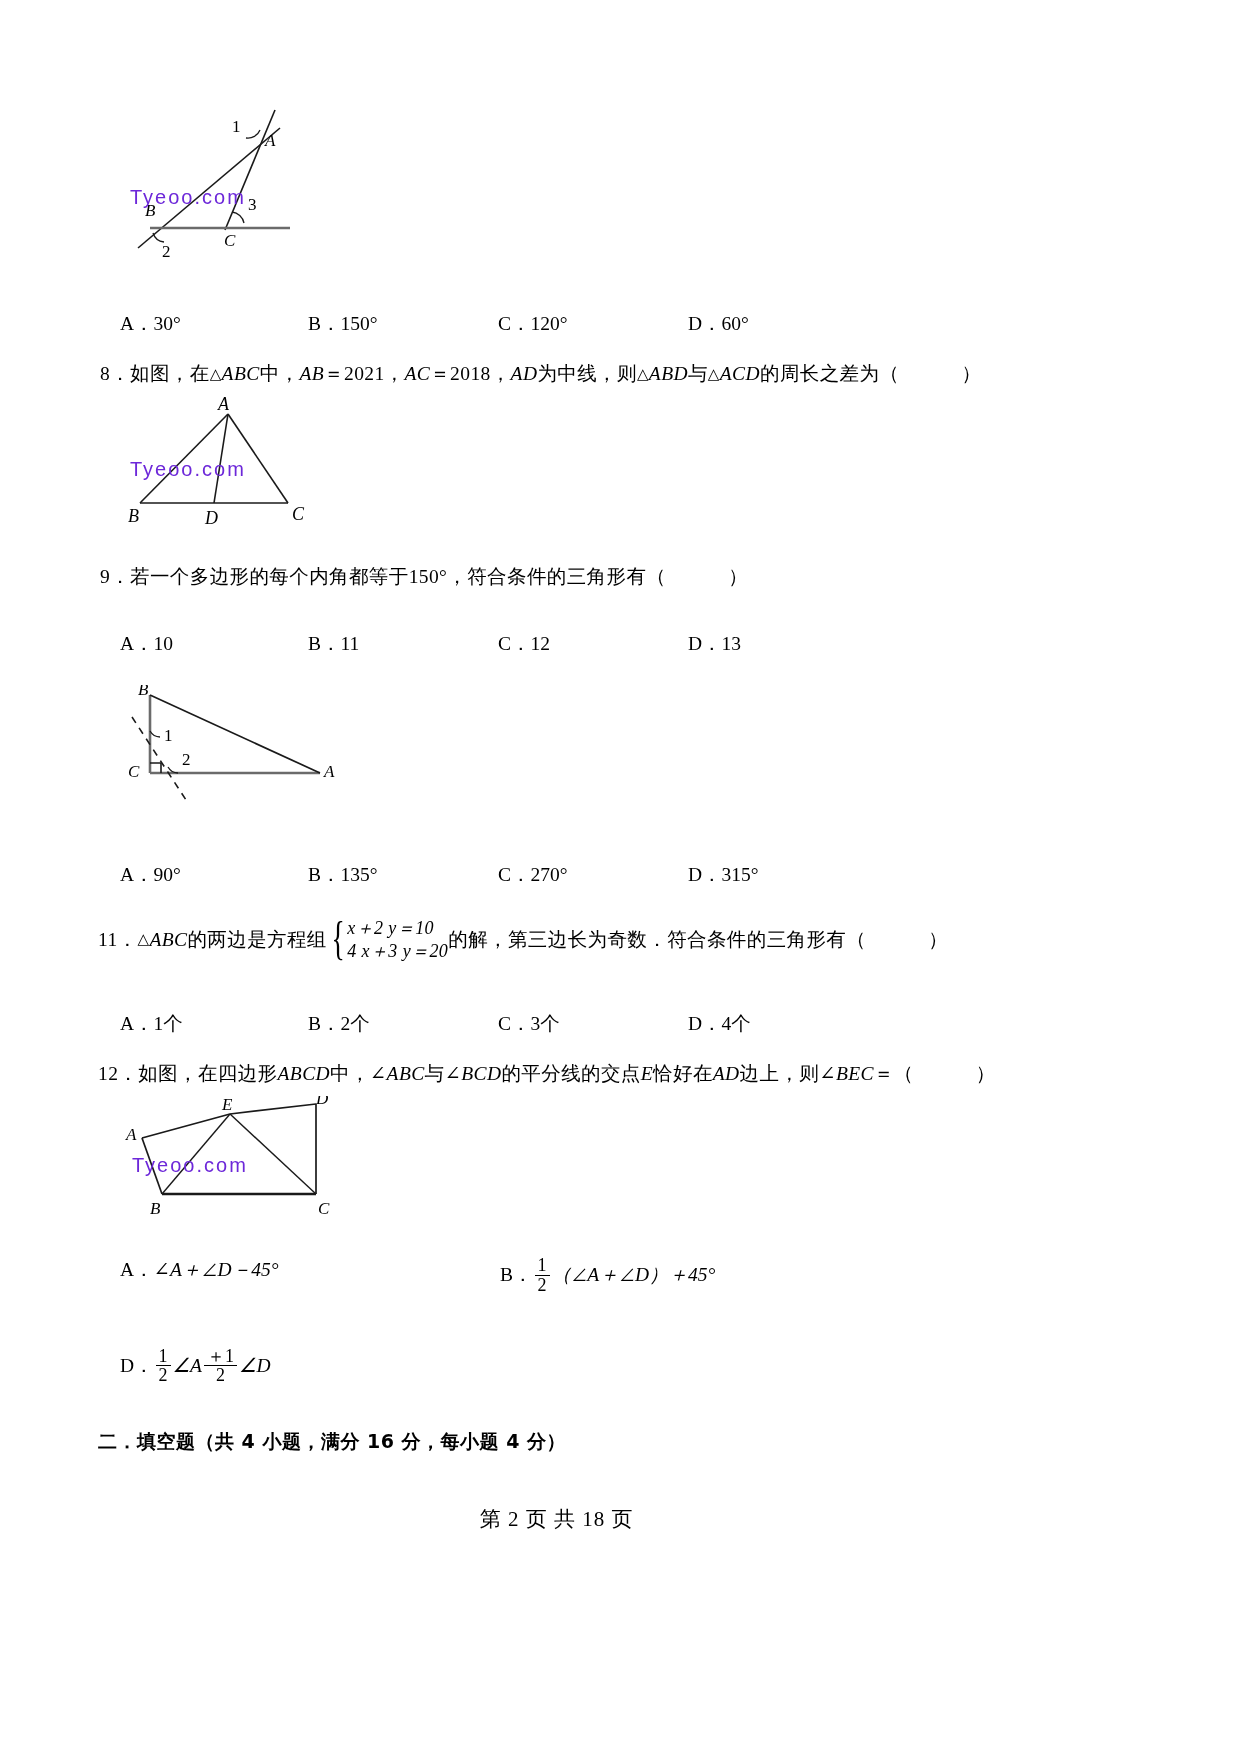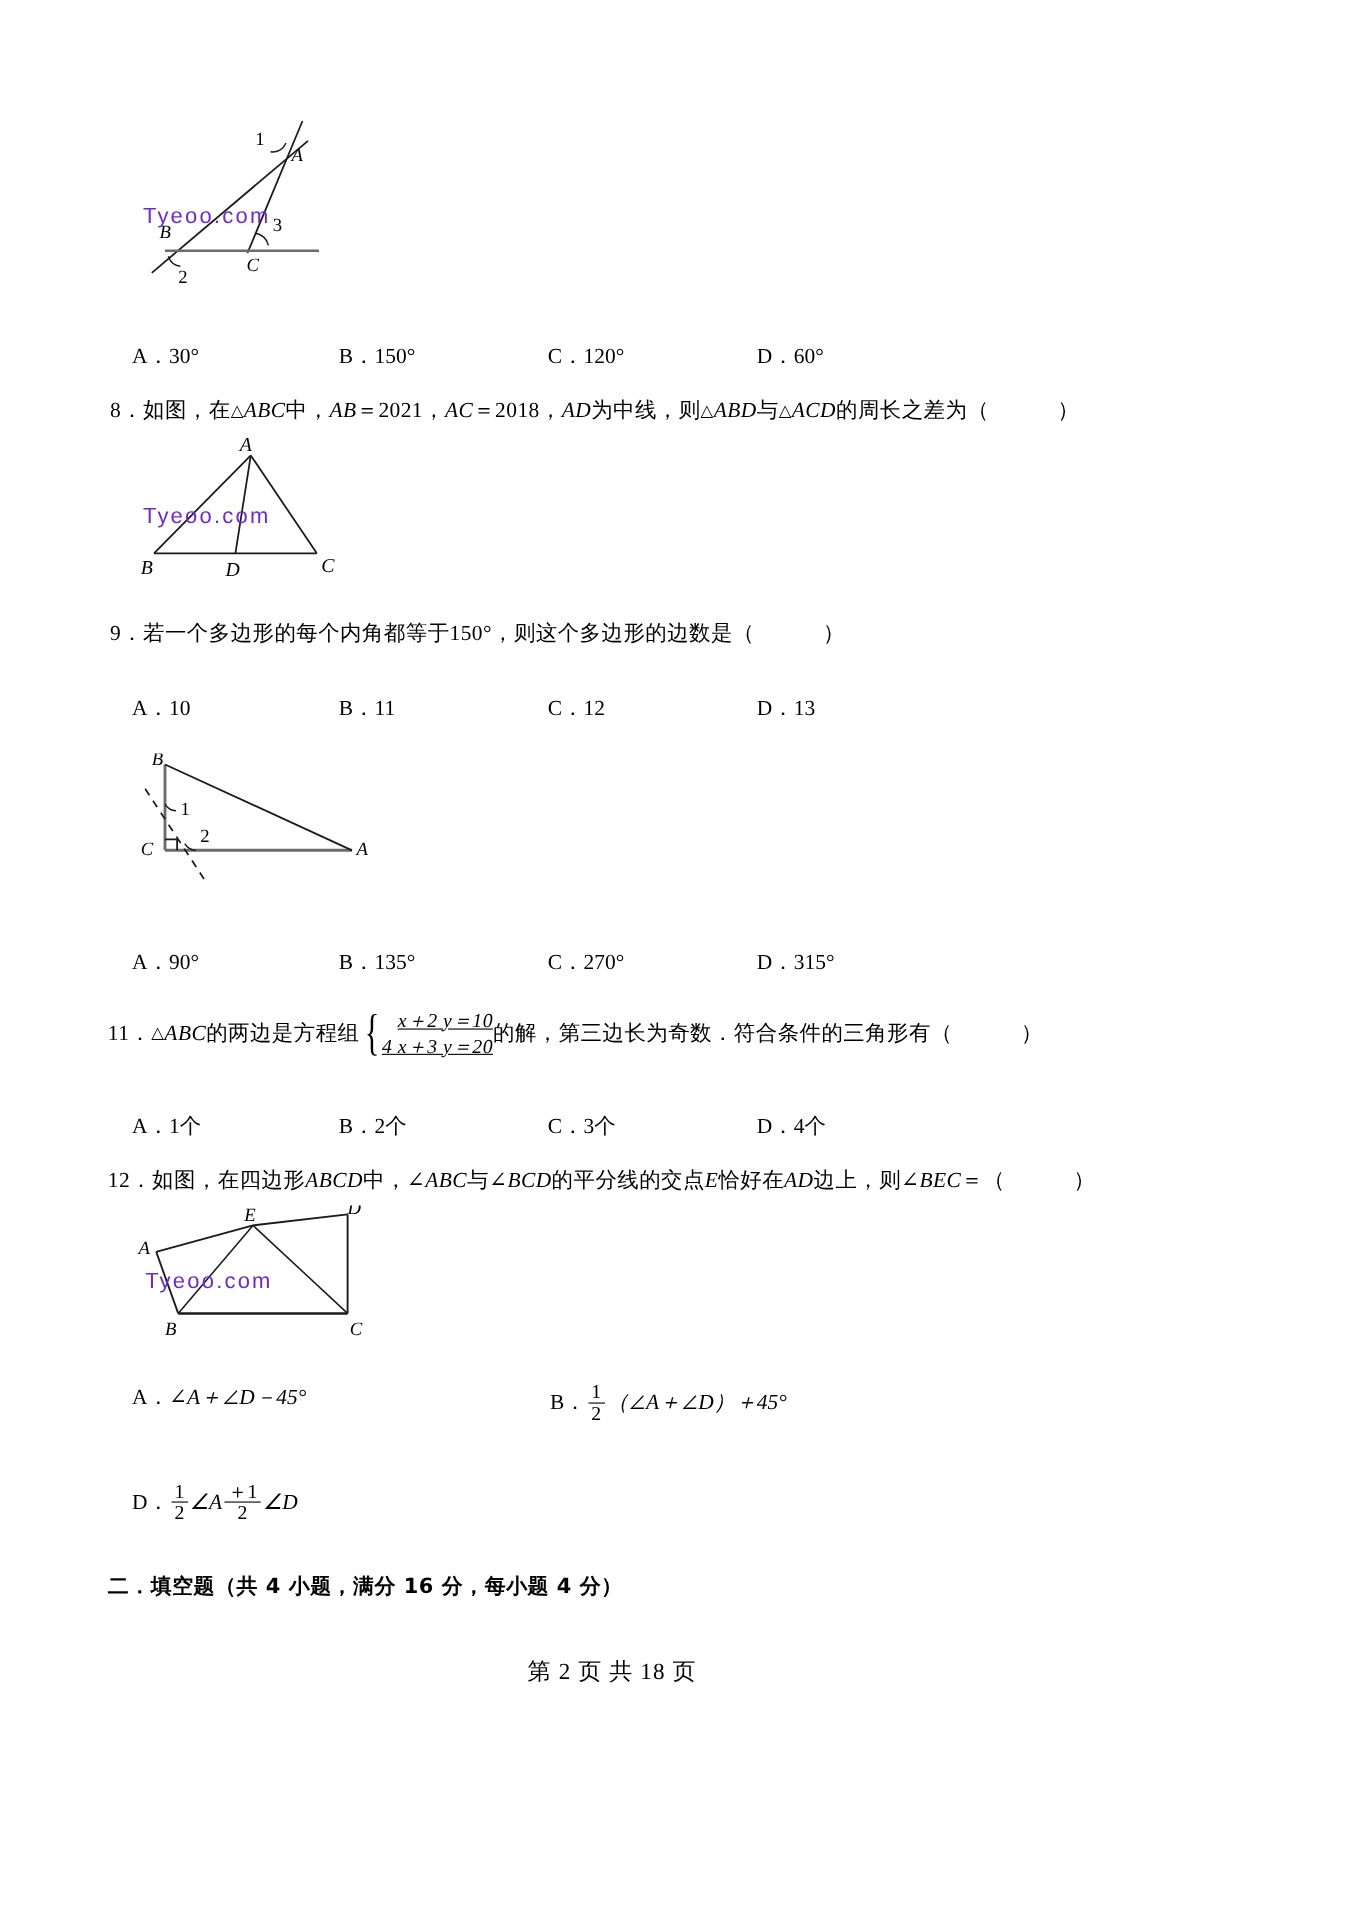--- a/index.html
+++ b/index.html
@@ -81,22 +81,21 @@
     font-size: 46px;
     line-height: 0.8;
     font-family: "Liberation Serif", serif;
     transform: scaleX(0.6);
     margin-right: -2px;
   }
   .sys {
     display: inline-block;
     font-size: 18px;
     line-height: 1.28;
-    text-align: right;
-    text-decoration: underline;
+    text-align: left;
   }
 
   
   .section-head {
     font-family: "DejaVu Sans", "Liberation Sans", sans-serif;
     font-size: 19px;
     font-weight: bold;
     letter-spacing: 0.5px;
   }
 
@@ -182,21 +181,21 @@
       </svg>
       <div class="wm" style="left:10px; top:62px;">Tyeoo.com</div>
     </div>
 
     <div class="spacer-sm"></div>
 
 
     <div class="spacer-md"></div>
 
     <div class="qline" style="margin-left:-20px;">
-      <span class="num">9．</span><span>若一个多边形的每个内角都等于150°，则这个多边形的边数是</span><span class="blank-paren">（　　　）</span>
+      <span class="num">9．</span><span>若一个多边形的每个内角都等于150°，符合条件的三角形有</span><span class="blank-paren">（　　　）</span>
     </div>
 
     <div class="spacer-sm"></div>
 
     <div class="opts">
       <span class="opt opt-a">A．10</span>
       <span class="opt opt-b">B．11</span>
       <span class="opt opt-c">C．12</span>
       <span class="opt opt-d">D．13</span>
     </div>

